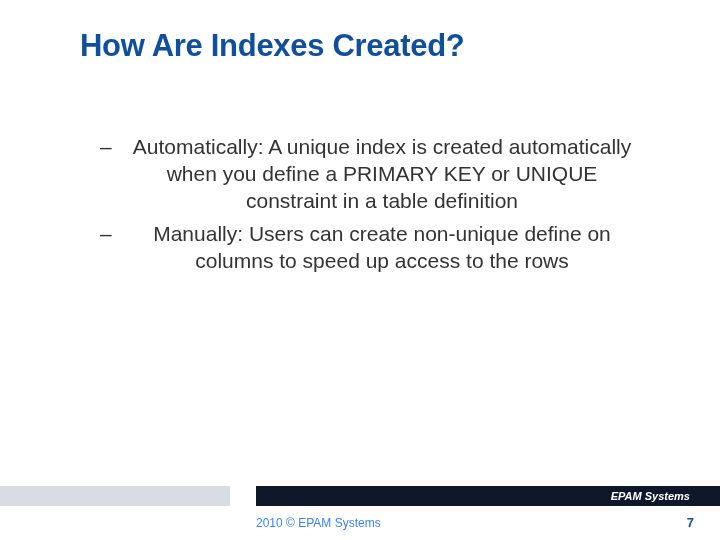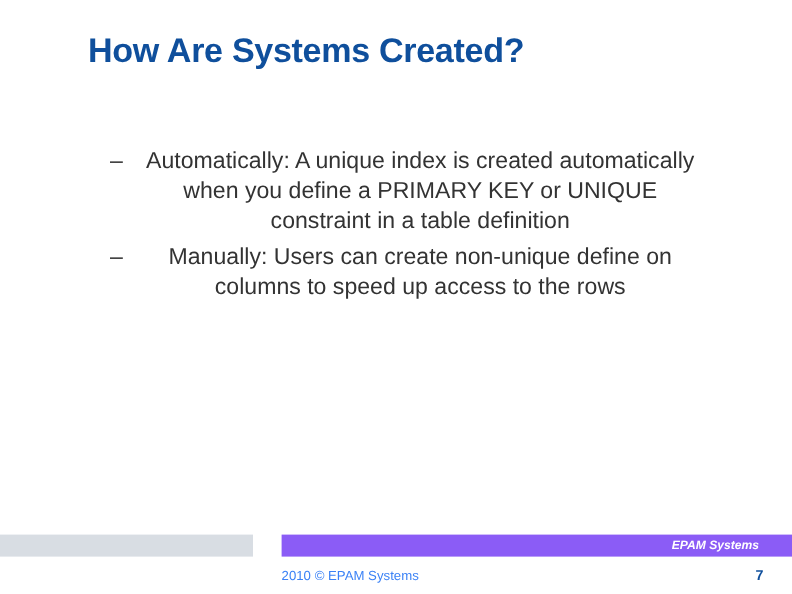--- a/index.html
+++ b/index.html
@@ -56,21 +56,21 @@
       width: 230px;
       height: 20px;
       background: #d8dde3;
     }
     .footer-gap {
       width: 26px;
       background: #ffffff;
     }
     .footer-main {
       flex: 1;
-      background: #8b5cf6;
+      background: #0f172a;
       position: relative;
     }
     .footer-logo {
       position: absolute;
       right: 30px;
       top: 0;
       height: 20px;
       color: #ffffff;
       font-size: 11px;
       font-weight: bold;
@@ -96,21 +96,21 @@
       right: 26px;
       bottom: 10px;
       color: #0f4f9c;
       font-size: 13px;
       font-weight: bold;
     }
   </style>
 </head>
 <body>
 
-<h1 class="slide-title">How Are Systems Created?</h1>
+<h1 class="slide-title">How Are Indexes Created?</h1>
 
 <div class="content">
   <ul class="bullet-list">
     <li class="bullet-item">Automatically: A unique index is created automatically when you define a PRIMARY KEY or UNIQUE constraint in a table definition</li>
     <li class="bullet-item">Manually: Users can create non-unique define on columns to speed up access to the rows</li>
   </ul>
 </div>
 
 <div class="footer-bar">
   <div class="footer-left"></div>

